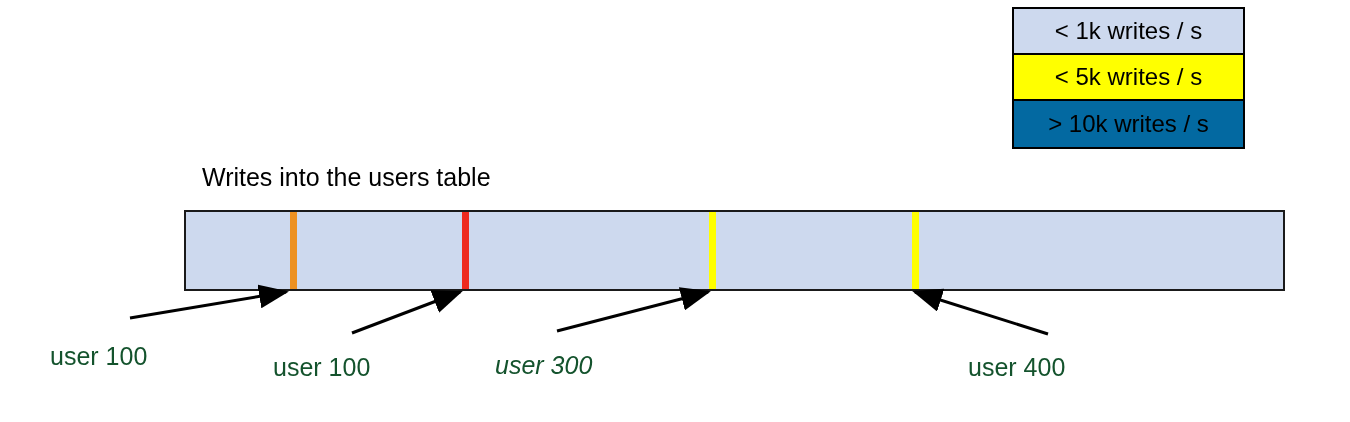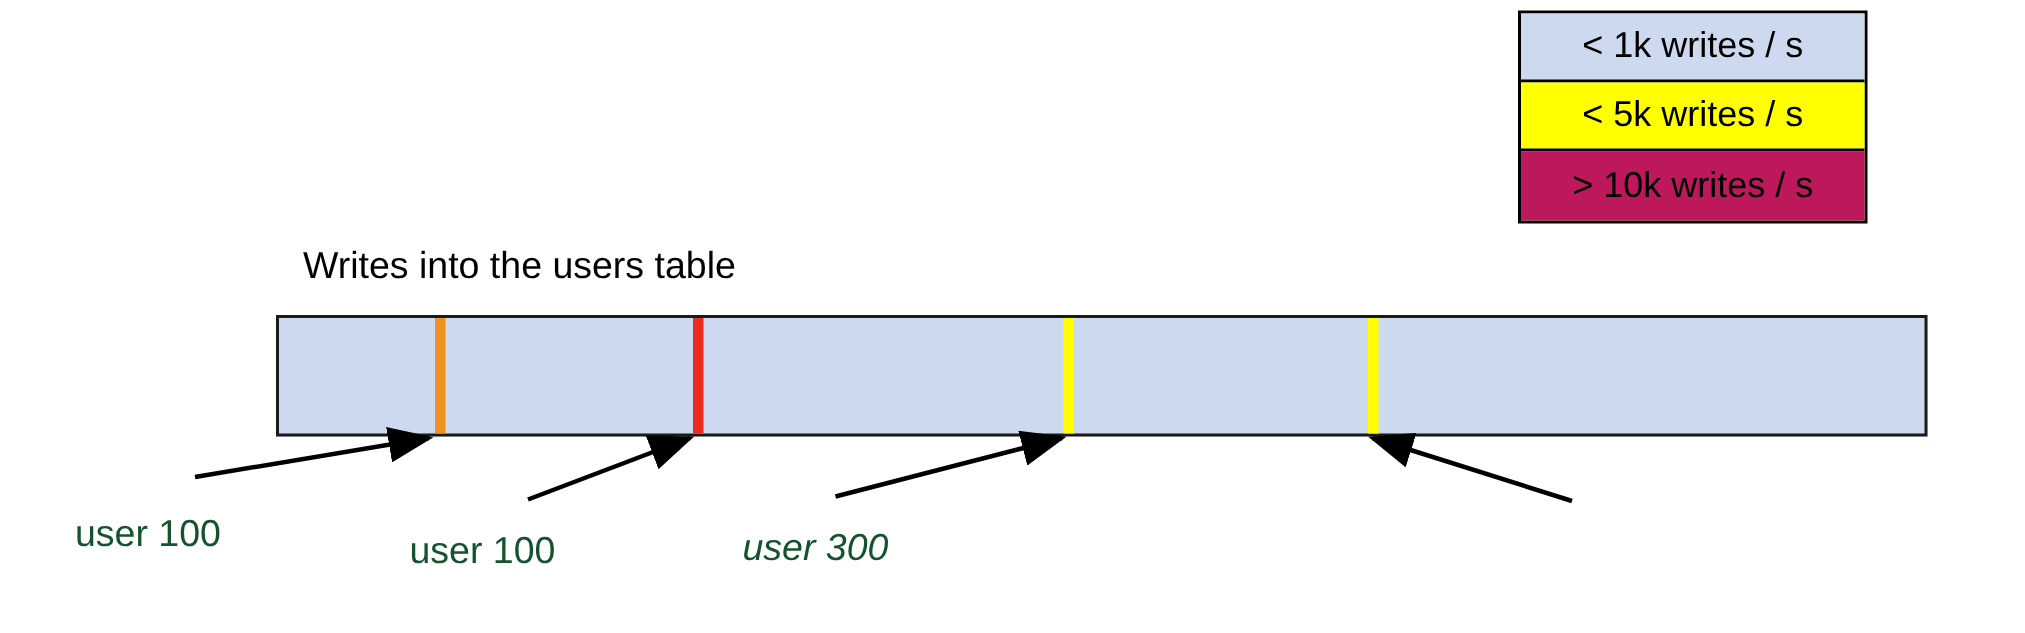--- a/index.html
+++ b/index.html
@@ -98,21 +98,21 @@
 
 <div id="stage">
 
   <div class="legend">
     <div class="legend-row" style="background:#cdd9ee;">
       <span class="legend-label">&lt; 1k writes / s</span>
     </div>
     <div class="legend-row" style="background:#ffff00;">
       <span class="legend-label">&lt; 5k writes / s</span>
     </div>
-    <div class="legend-row" style="background:#be185d;">
+    <div class="legend-row" style="background:#0369a1;">
       <span class="legend-label">&gt; 10k writes / s</span>
     </div>
   </div>
 
   <div class="chart-title">Writes into the users table</div>
 
   <div class="bar">
     <div class="stripe" style="left:104px; width:7px; background:#ed9121;"></div>
     <div class="stripe" style="left:276px; width:7px; background:#ee2a1e;"></div>
     <div class="stripe" style="left:523px; width:7px; background:#ffff00;"></div>
@@ -127,14 +127,15 @@
     </defs>
     <line x1="130" y1="318" x2="286" y2="292" stroke="#000000" stroke-width="3" marker-end="url(#ah)"></line>
     <line x1="352" y1="333" x2="460" y2="292" stroke="#000000" stroke-width="3" marker-end="url(#ah)"></line>
     <line x1="557" y1="331" x2="708" y2="292" stroke="#000000" stroke-width="3" marker-end="url(#ah)"></line>
     <line x1="1048" y1="334" x2="915" y2="292" stroke="#000000" stroke-width="3" marker-end="url(#ah)"></line>
   </svg>
 
   <div class="pointer-label" style="left:50px; top:344px;">user 100</div>
   <div class="pointer-label" style="left:273px; top:355px;">user 100</div>
   <div class="pointer-label" style="left:495px; top:353px;font-style:italic;">user 300</div>
+  <div class="pointer-label" style="left:968px; top:355px;">user 400</div>
 
 </div>
 
 </body></html>

